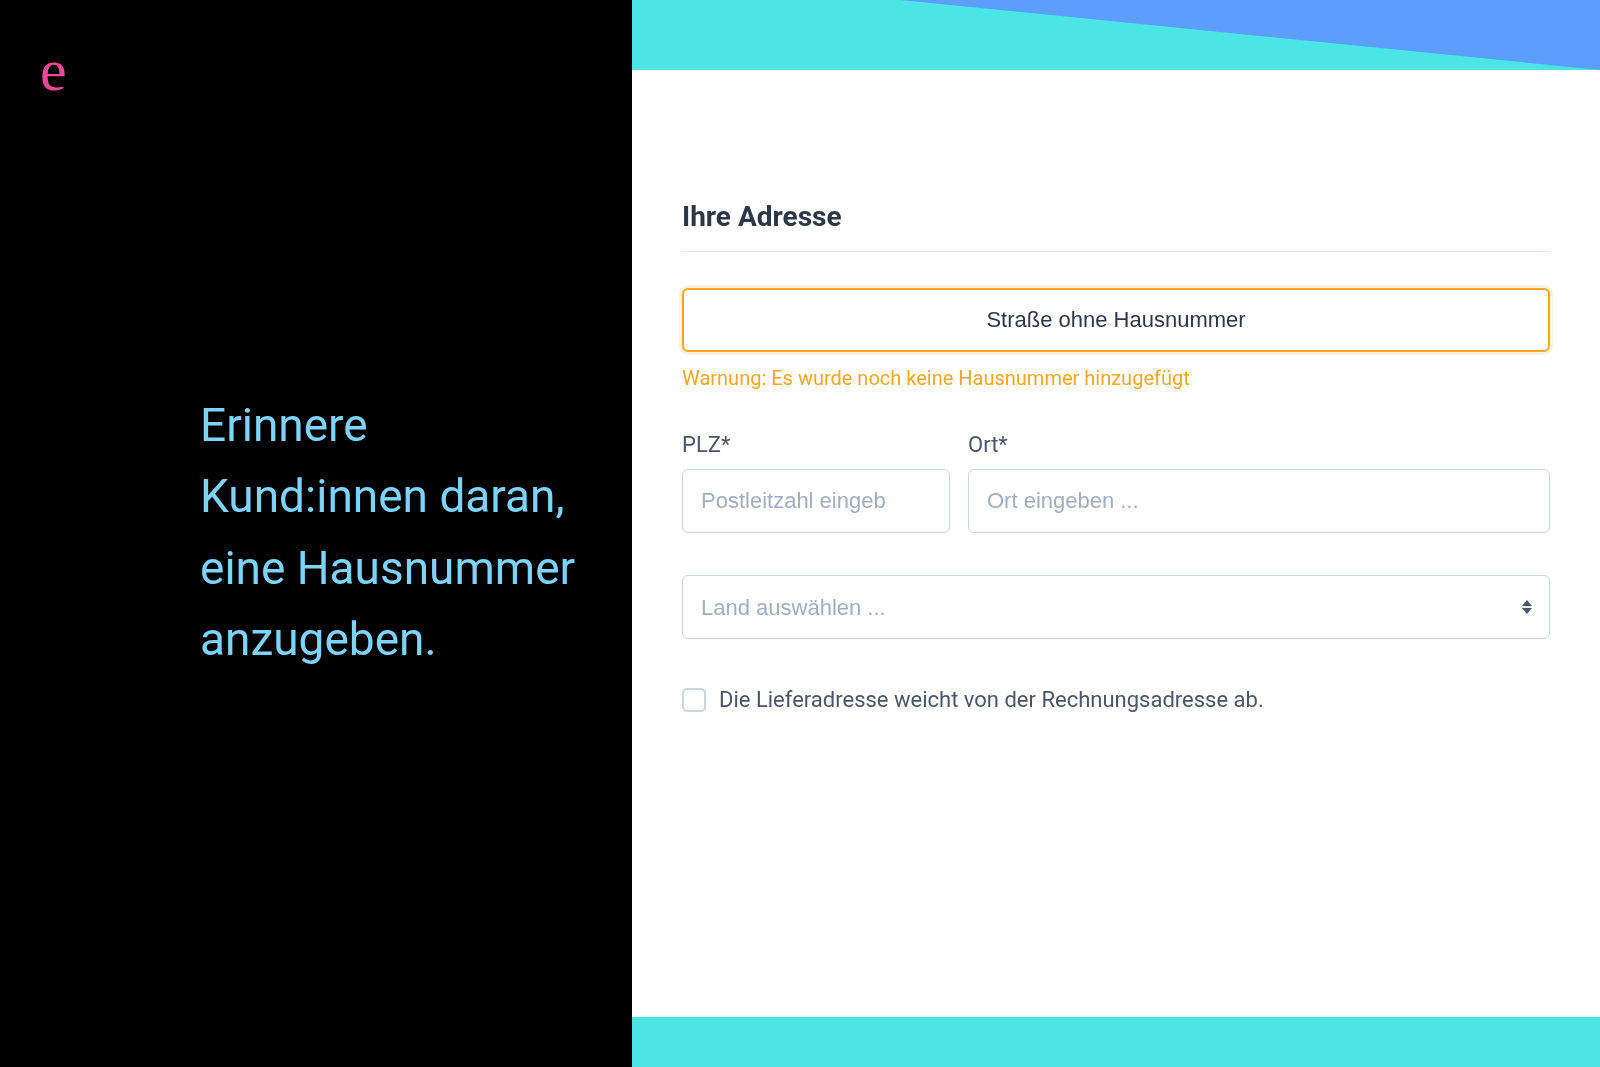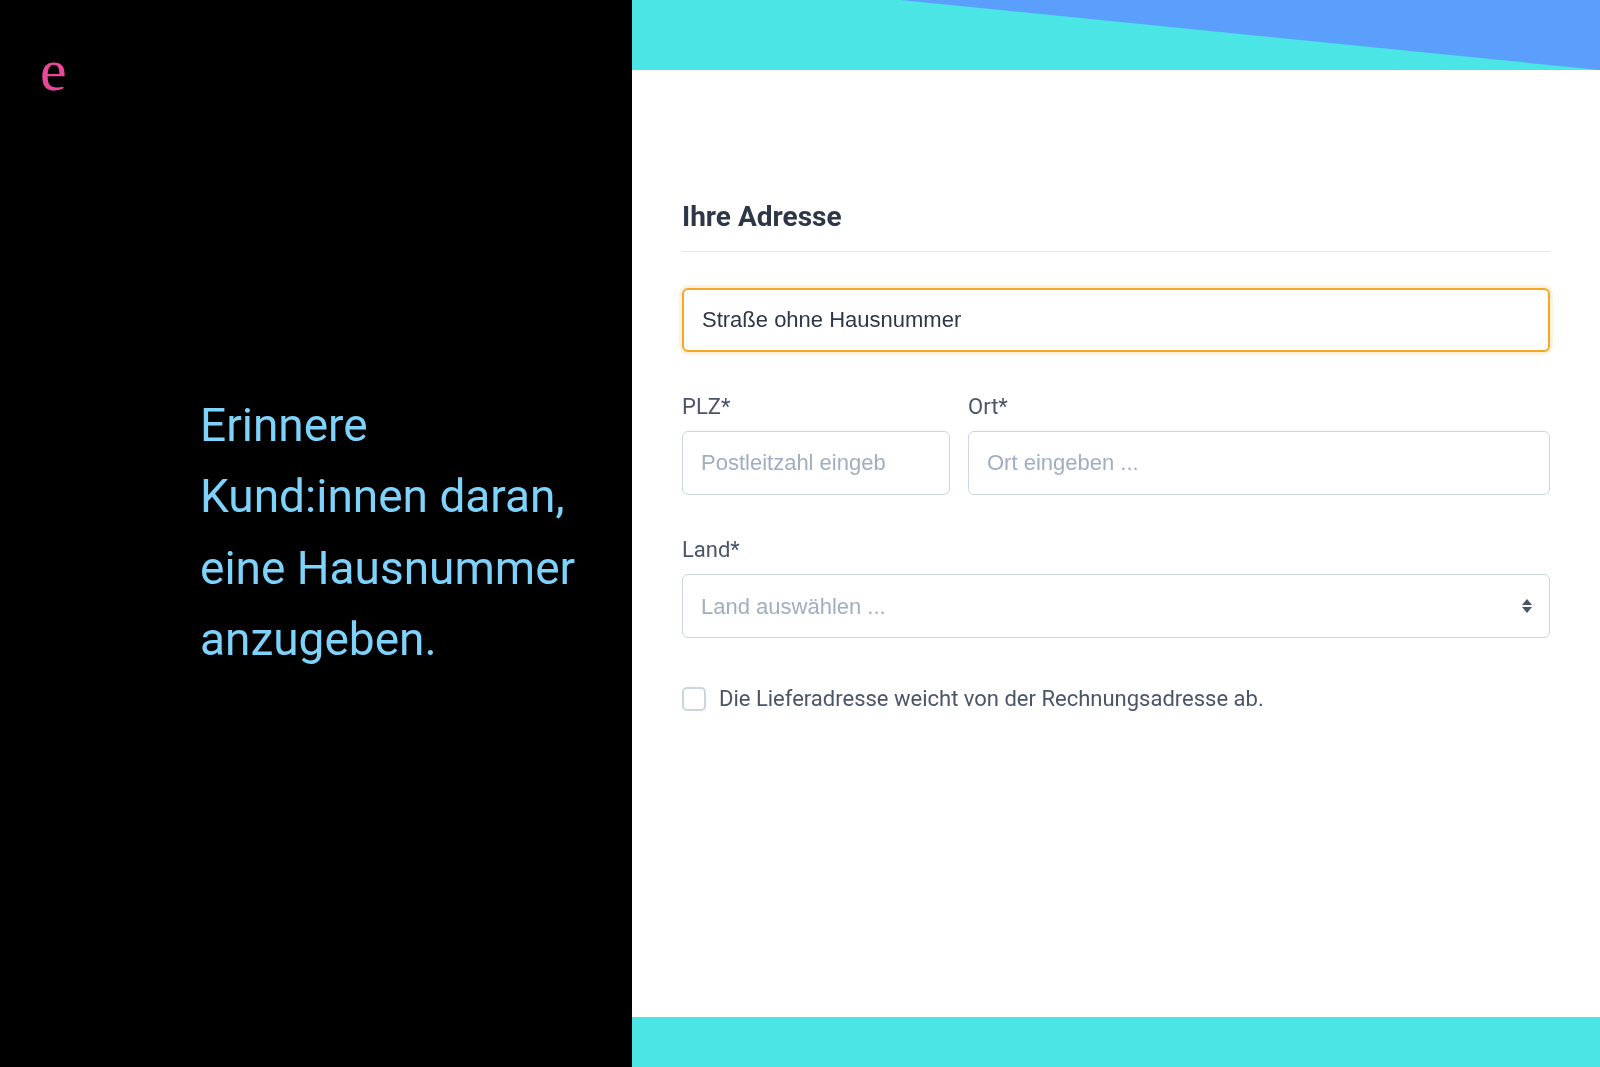--- a/index.html
+++ b/index.html
@@ -120,20 +120,21 @@
     }
     
     .form-input::placeholder {
       color: #a0aec0;
     }
     
     .form-input.warning {
       border: 2px solid #f5a623;
       outline: none;
       box-shadow: 0 0 0 3px rgba(245, 166, 35, 0.15);
+      text-align: center;
     }
     
     .warning-text {
       color: #f5a623;
       font-size: 20px;
       margin-top: 14px;
       font-weight: 400;
     }
     
     .form-row {
@@ -228,35 +229,35 @@
 <div class="right-panel">
   <div class="decoration-bar-teal"></div>
   <div class="decoration-triangle-blue"></div>
   <div class="decoration-bottom-teal"></div>
 
   <div class="form-container">
     <h2 class="form-title">Ihre Adresse</h2>
 
     <div class="form-group">
       <input type="text" class="form-input warning" value="Straße ohne Hausnummer" style="">
+      <div class="warning-text">Warnung: Es wurde noch keine Hausnummer hinzugefügt</div>
     </div>
 
     <div class="form-row">
       <div class="form-col-small">
         <label class="form-label">PLZ*</label>
         <input type="text" class="form-input" placeholder="Postleitzahl eingeb" style="">
       </div>
       <div class="form-col-large">
         <label class="form-label">Ort*</label>
         <input type="text" class="form-input" placeholder="Ort eingeben ..." style="">
       </div>
     </div>
 
     <div class="form-group" style="margin-top: 42px;">
-      <label class="form-label">Land*</label>
       <div class="select-wrapper">
         <select class="select-input">
           <option>Land auswählen ...</option>
         </select>
         <div class="select-arrows">
           <div class="arrow-up"></div>
           <div class="arrow-down"></div>
         </div>
       </div>
     </div>

